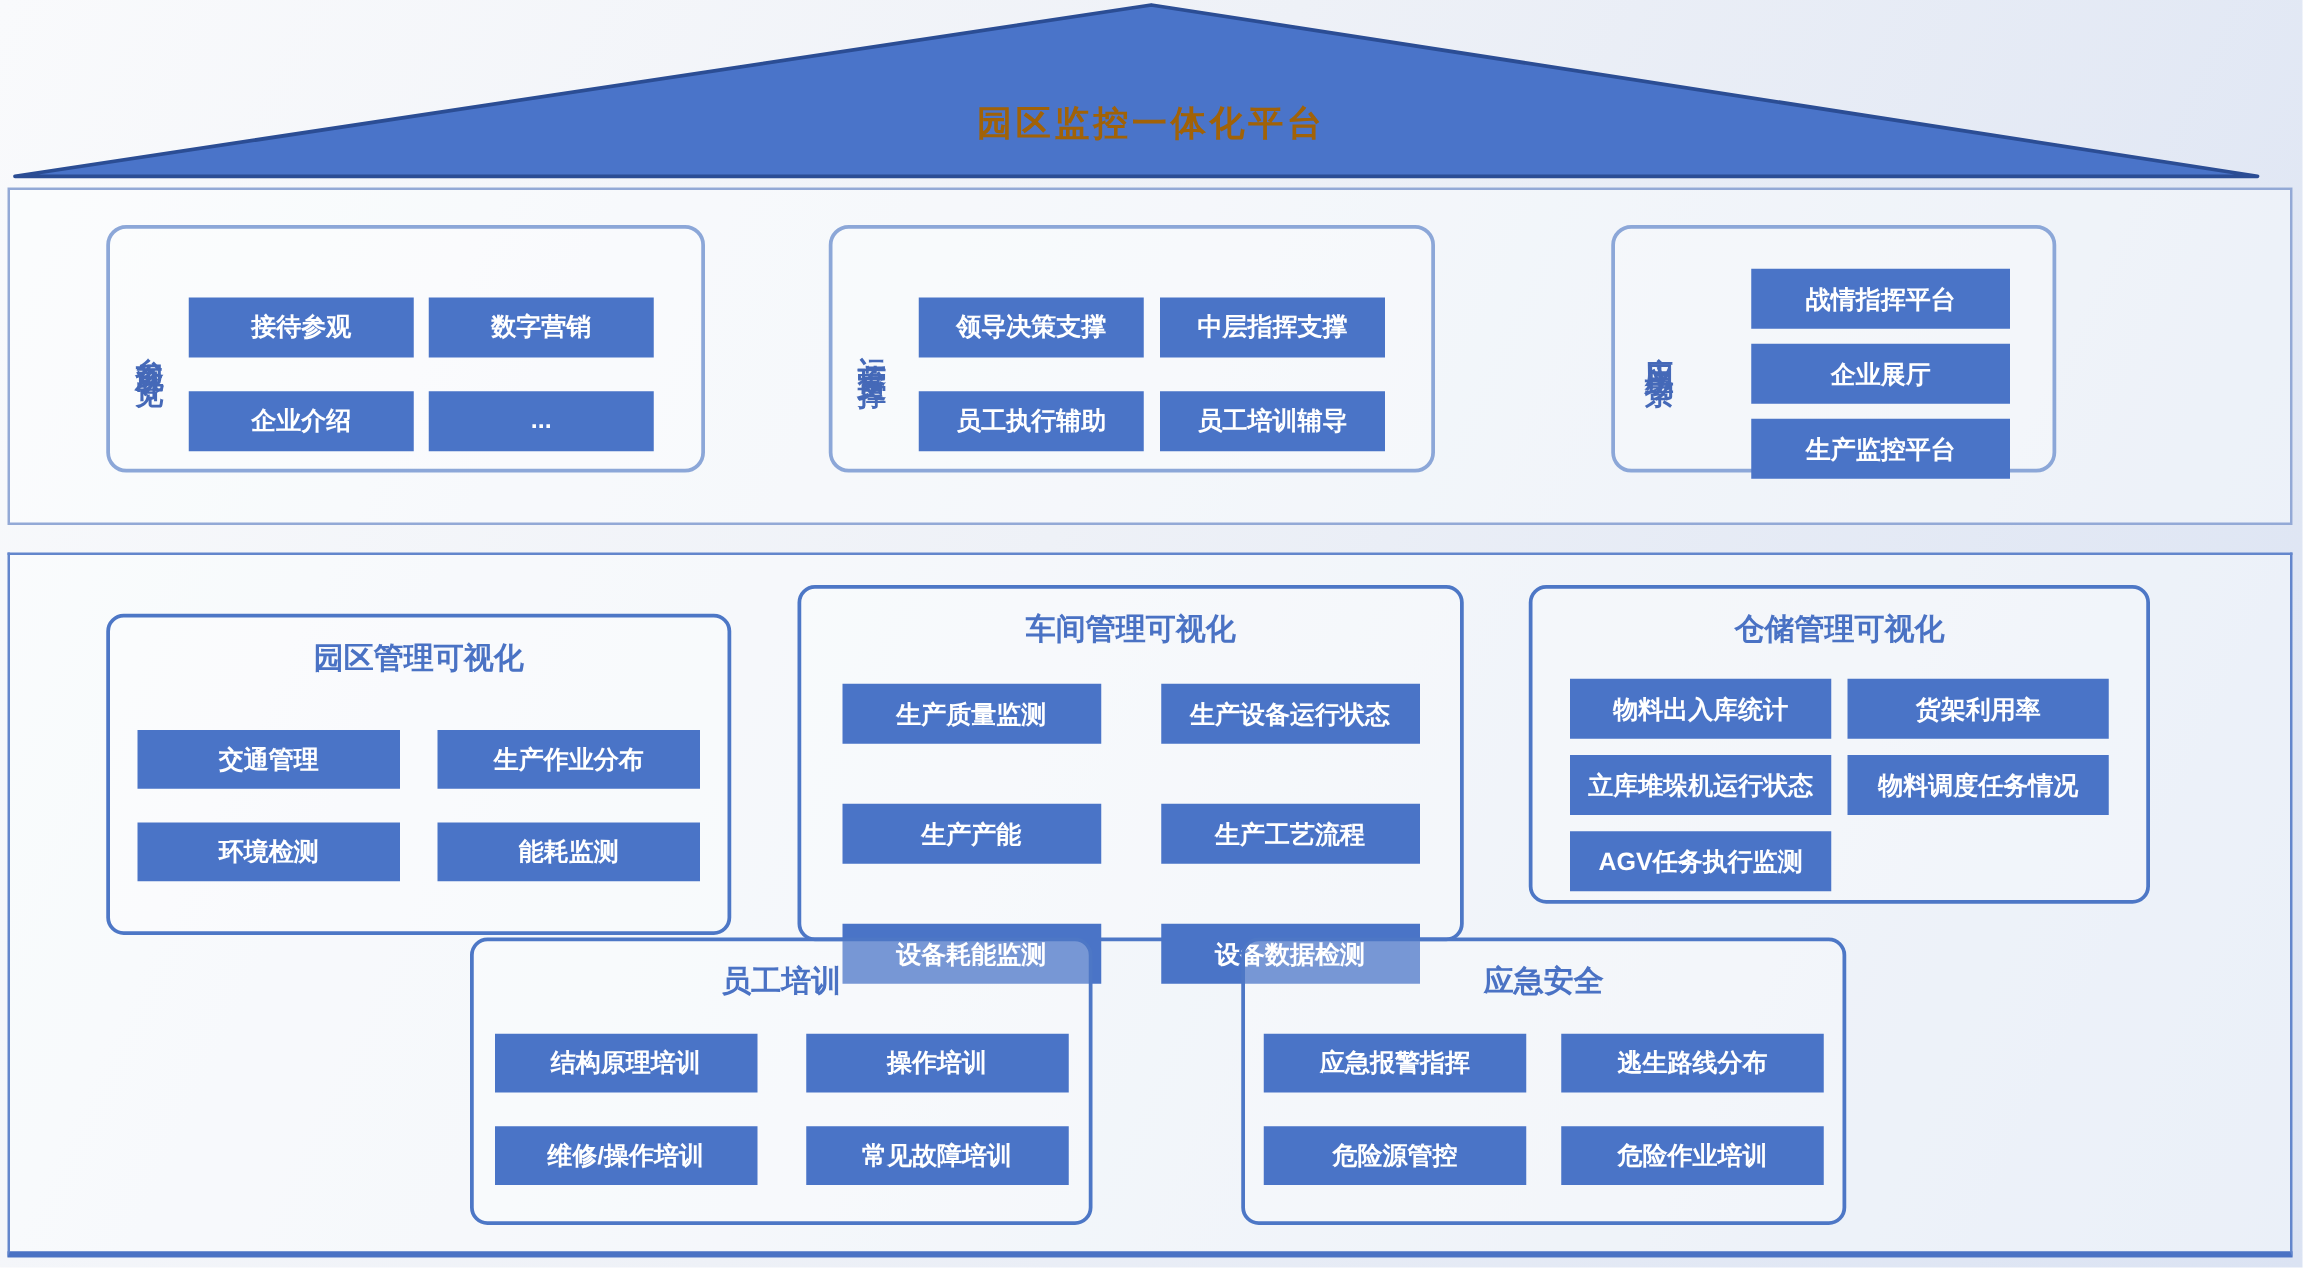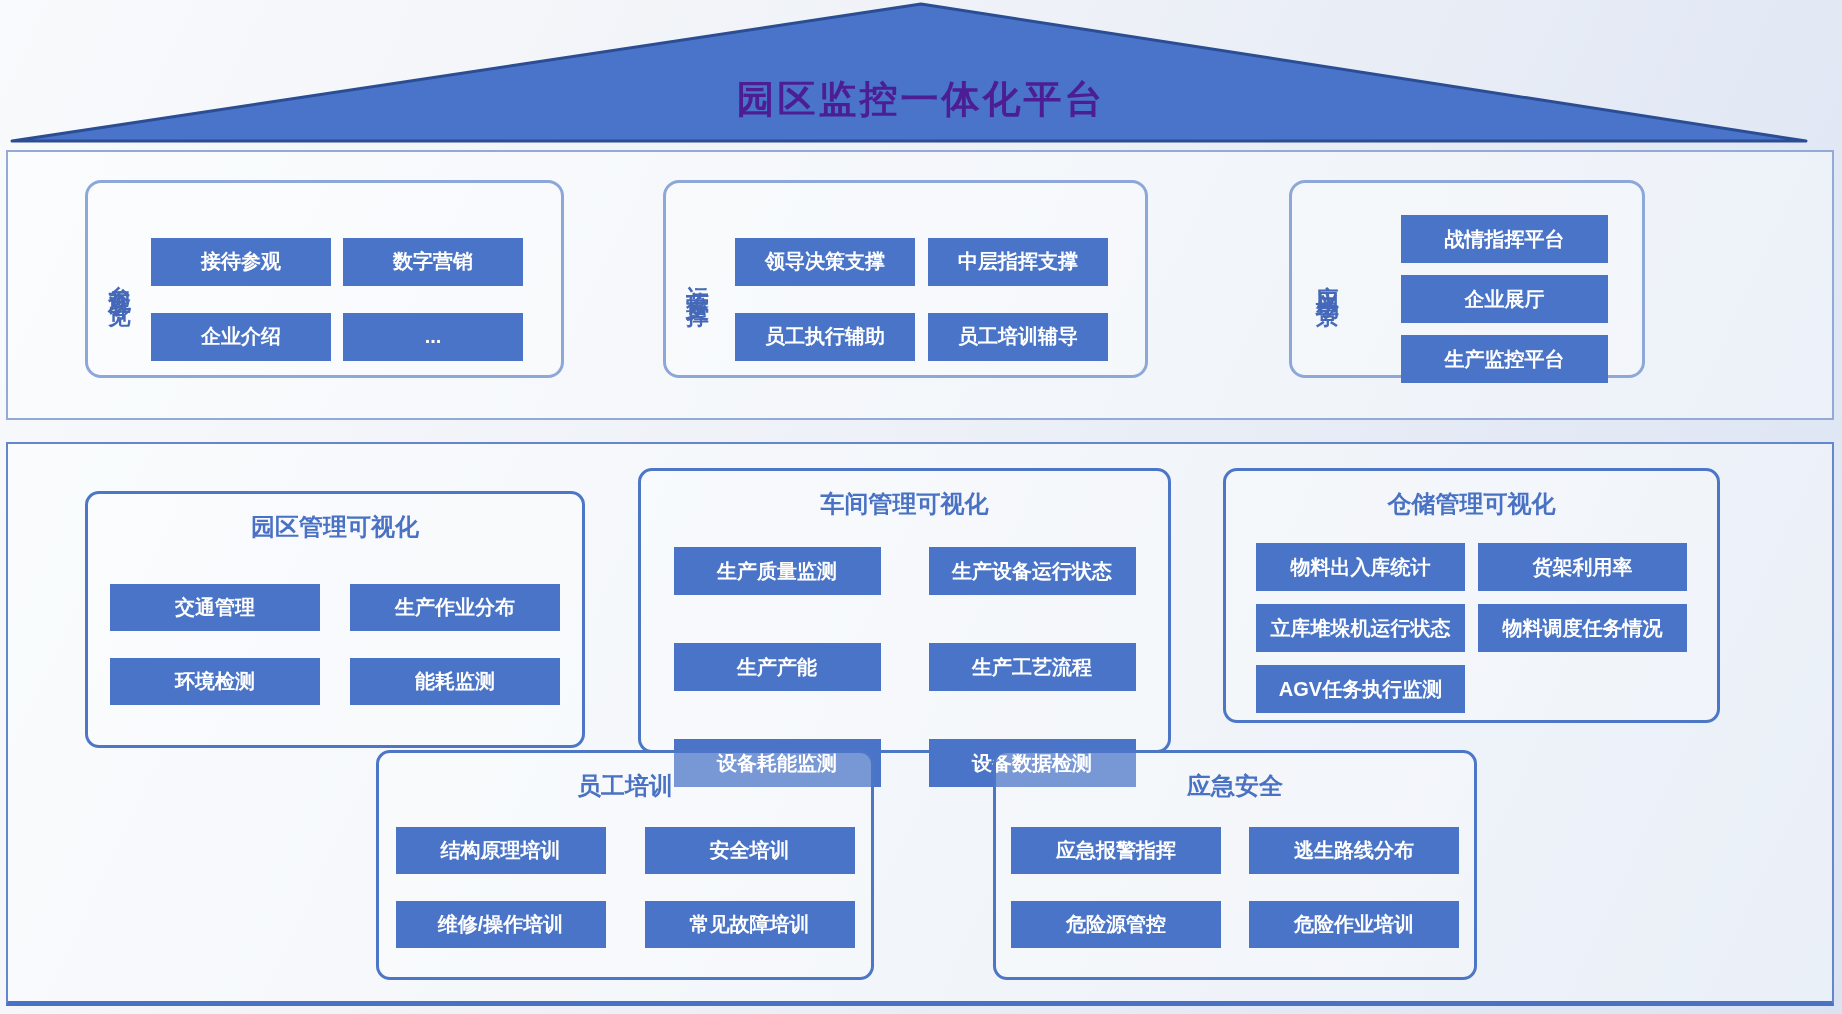--- a/index.html
+++ b/index.html
@@ -8,21 +8,21 @@
     font-family:"Liberation Sans","DejaVu Sans",sans-serif;
     background:linear-gradient(115deg,#f9fafc 0%,#eef1f7 45%,#dbe3f3 100%);
     position:relative;overflow:hidden;
   }
   .stage{position:absolute;inset:0;}
   
   .roof-wrap{position:absolute;left:0;top:0;width:1842px;height:148px;}
   .roof-wrap svg{position:absolute;left:0;top:0;}
   .roof-title{
     position:absolute;left:0;top:76px;width:1842px;
-    text-align:center;color:#4c1d95;font-size:38px;font-weight:bold;
+    text-align:center;color:#a16207;font-size:28px;font-weight:bold;
     letter-spacing:3px;line-height:46px;
   }
   
   .floor{
     position:absolute;left:6px;width:1828px;box-sizing:border-box;
     background:rgba(253,254,255,0.45);
   }
   .floor1{top:150px;height:270px;border:2px solid #93a9d6;}
   .floor2{top:442px;height:564px;border:2px solid #6386cc;border-bottom:5px solid #4a72c4;}
   
@@ -146,21 +146,21 @@
       <div class="blk">立库堆垛机运行状态</div>
       <div class="blk">物料调度任务情况</div>
       <div class="blk">AGV任务执行监测</div>
     </div>
   </div>
 
   <div class="f2group" id="gd">
     <div class="gtitle">员工培训</div>
     <div class="ggrid">
       <div class="blk">结构原理培训</div>
-      <div class="blk">安全培训</div>
+      <div class="blk">操作培训</div>
       <div class="blk">维修/操作培训</div>
       <div class="blk">常见故障培训</div>
     </div>
   </div>
 
   <div class="f2group" id="ge">
     <div class="gtitle">应急安全</div>
     <div class="ggrid">
       <div class="blk">应急报警指挥</div>
       <div class="blk">逃生路线分布</div>

